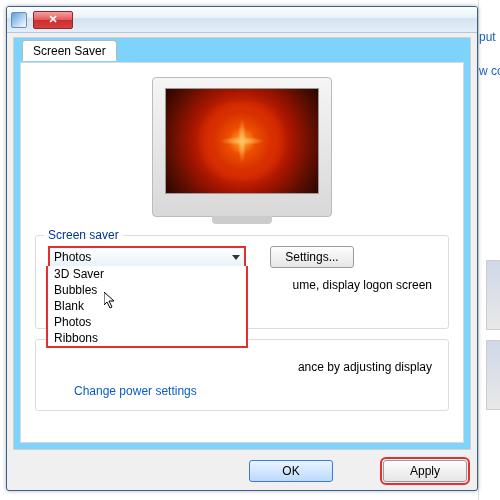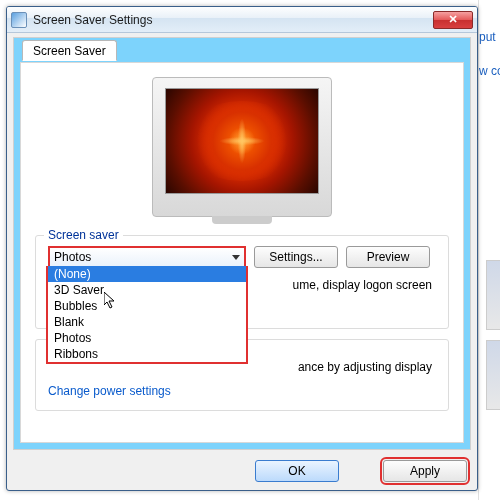--- a/index.html
+++ b/index.html
@@ -164,21 +164,21 @@
   }
   .group-title {
     position: absolute;
     top: -8px;
     left: 8px;
     background: #fff;
     padding: 0 4px;
     font-size: 12px;
     color: #003399;
   }
-  .row { display: flex; align-items: center; gap: 8px; }
+  .row { display: flex; align-items: center; gap: 24px; }
   .combo-wrap { position: relative; width: 198px; }
   .combo {
     width: 198px;
     height: 22px;
     border: 2px solid #e03030;
     background: linear-gradient(#fff,#eaf2fb);
     display: flex;
     align-items: center;
     padding: 0 4px;
     font-size: 12px;
@@ -222,20 +222,21 @@
     cursor: pointer;
     display:inline-flex;align-items:center;justify-content:center;
   }
   .hint { color: #000; margin-top:10px; font-size:12px;}
   .link { color: #0a5bcc; cursor: pointer; }
   .buttonbar {
     position: absolute;
     right: 10px;
     bottom: 8px;
     display: flex;
+    gap: 6px;
   }
   .btn.ok {
     background: linear-gradient(#eaf4ff,#bcdafc);
     border: 1px solid #3a7ccf;
   }
   .btn.apply {
     outline: 2px solid #e03030;
     outline-offset: 1px;
     margin-left: 44px;
   }
@@ -253,21 +254,20 @@
 <div class="bg-right">
   <div style="color:#1a5fbf">put</div>
   <div style="color:#1a5fbf;margin-top:20px">w col</div>
   <div class="thumb" style="top:260px"></div>
   <div class="thumb" style="top:340px"></div>
 </div>
 
 <div class="dialog">
   <div class="titlebar">
     <div class="icon"></div>
-    <div class="title">Screen Saver Settings</div>
     <div class="closebtn">✕</div>
   </div>
 
   <div class="client">
     <div class="tabstrip">
       <div class="tab">Screen Saver</div>
     </div>
 
     <div class="tabbody">
 
@@ -279,37 +279,35 @@
 
       <div class="group" style="padding-bottom:36px;">
         <div class="group-title">Screen saver</div>
         <div class="row">
           <div class="combo-wrap">
             <div class="combo">
               <span>Photos</span>
               <span class="arrow"></span>
             </div>
             <div class="dropdown">
-              <div class="opt sel">(None)</div>
               <div class="opt">3D Saver</div>
               <div class="opt">Bubbles</div>
               <div class="opt">Blank</div>
               <div class="opt">Photos</div>
               <div class="opt">Ribbons</div>
             </div>
           </div>
           <div class="btn">Settings...</div>
-          <div class="btn">Preview</div>
         </div>
         <div class="hint" style="text-align:right;padding-right:4px;">ume, display logon screen</div>
       </div>
 
       <div class="group">
         <div class="hint" style="text-align:right;padding-right:4px;">ance by adjusting display</div>
-        <div style="margin-top:10px;">
+        <div style="margin-top:10px;margin-left:26px;">
           <span class="link">Change power settings</span>
         </div>
       </div>
 
     </div>
   </div>
 
   <div class="buttonbar">
     <div class="btn ok">OK</div>
     <div class="btn apply">Apply</div>

